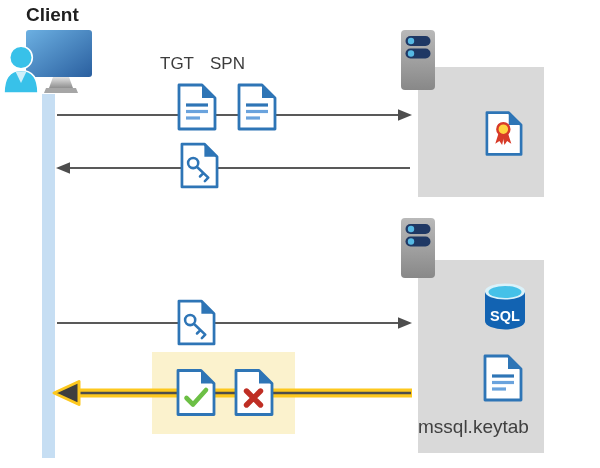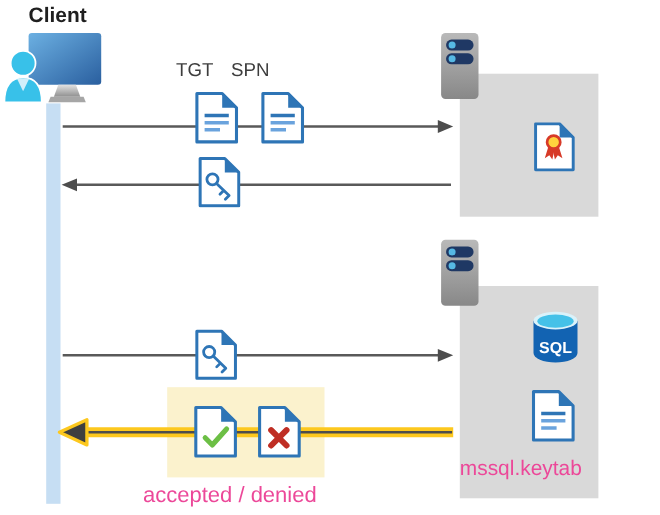--- a/index.html
+++ b/index.html
@@ -5,21 +5,21 @@
   html,body { margin:0; padding:0; background:#ffffff; }
   .canvas {
     position:relative; width:544px; height:468px; background:#ffffff;
     font-family:"Liberation Sans", sans-serif; overflow:hidden;
   }
   .gbox { position:absolute; background:#d9d9d9; }
   .ybox { position:absolute; background:#fbf2cd; }
   .timeline { position:absolute; background:#c6def3; }
   .title { position:absolute; font-weight:bold; font-size:19px; color:#1f1f1f; line-height:1.21; }
   .sublabel { position:absolute; font-size:17px; color:#3d3d3d; }
-  .biglabel { position:absolute; font-size:20px; color:#ec4899; }
+  .biglabel { position:absolute; font-size:20px; color:#404040; }
   .center { }
   svg.icon { position:absolute; display:block; }
   svg.arrows { position:absolute; left:0; top:0; pointer-events:none; }
 </style>
 </head>
 <body>
 
 <div class="canvas">
 
   <svg width="0" height="0" style="position:absolute" aria-hidden="true">
@@ -155,15 +155,14 @@
   <svg class="icon" style="left:177px; top:299px;" width="39" height="47" viewBox="0 0 40 48">
       <use href="#sym-doc-key"></use>
     </svg>
 
   <svg class="icon" style="left:176px; top:368px;" width="40" height="49" viewBox="0 0 40 48">
       <use href="#sym-doc-check"></use>
     </svg>
   <svg class="icon" style="left:234px; top:368px;" width="40" height="49" viewBox="0 0 40 48">
       <use href="#sym-doc-cross"></use>
     </svg>
-  <div class="biglabel center" style="left:130px; top:439px; width:186px;">accepted / denied</div>
 
 </div>
 
 </body></html>

